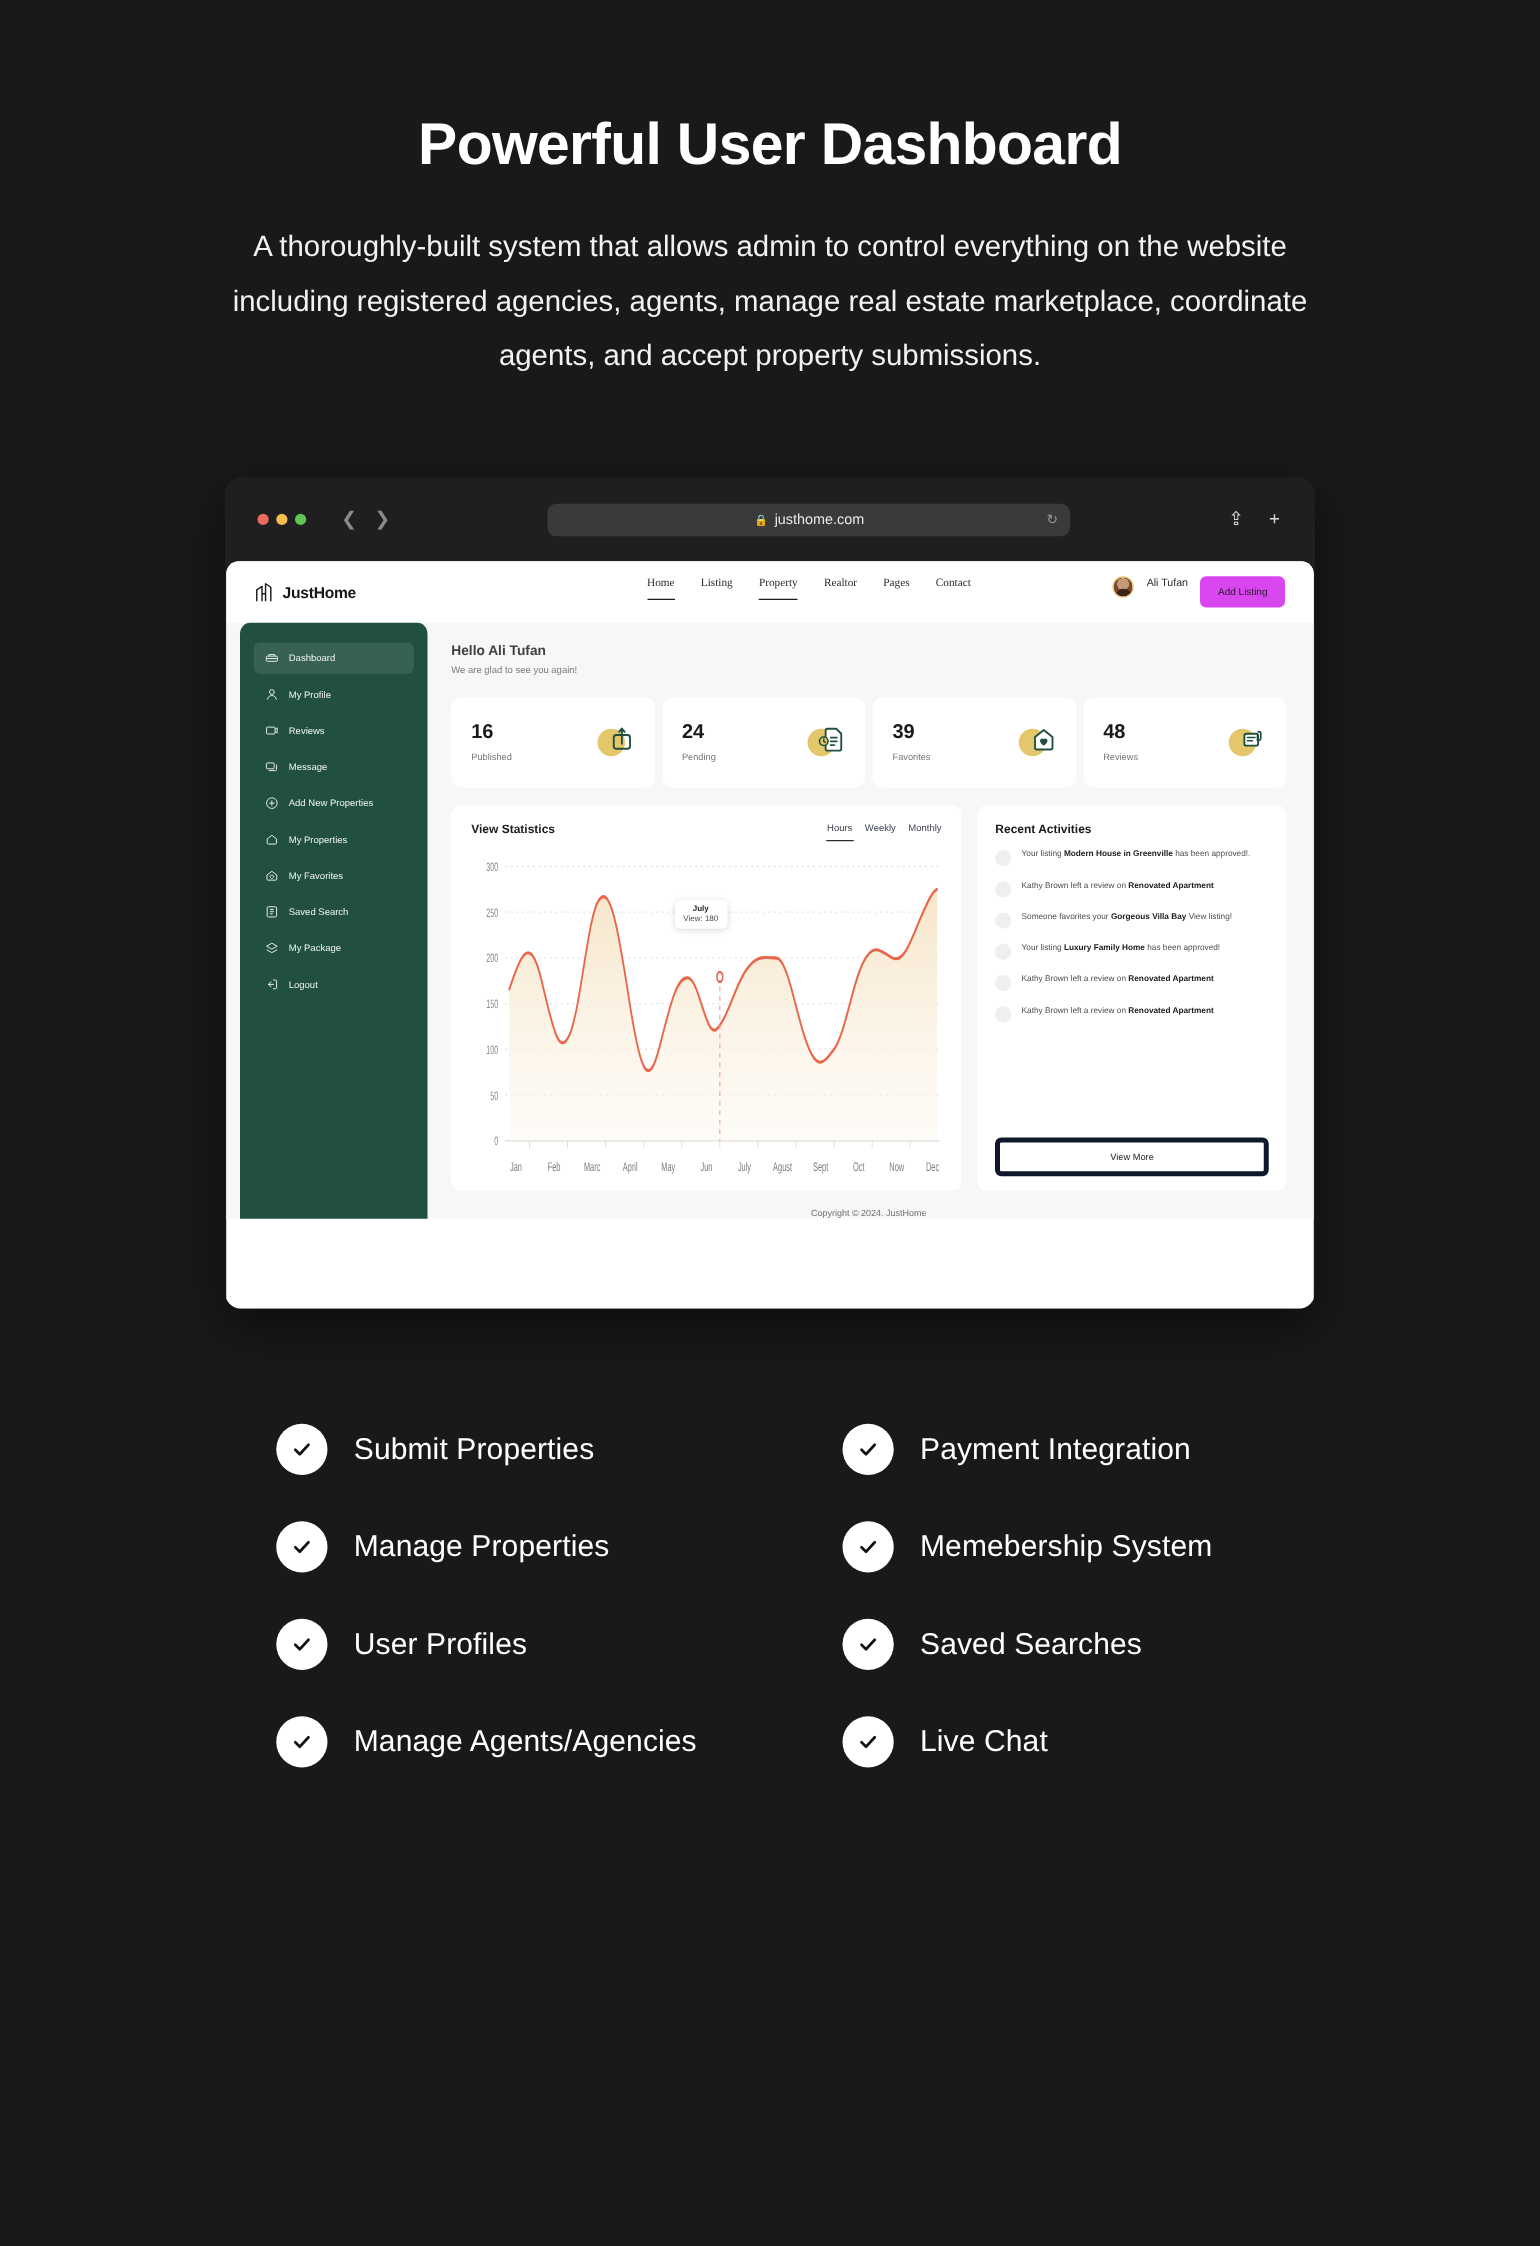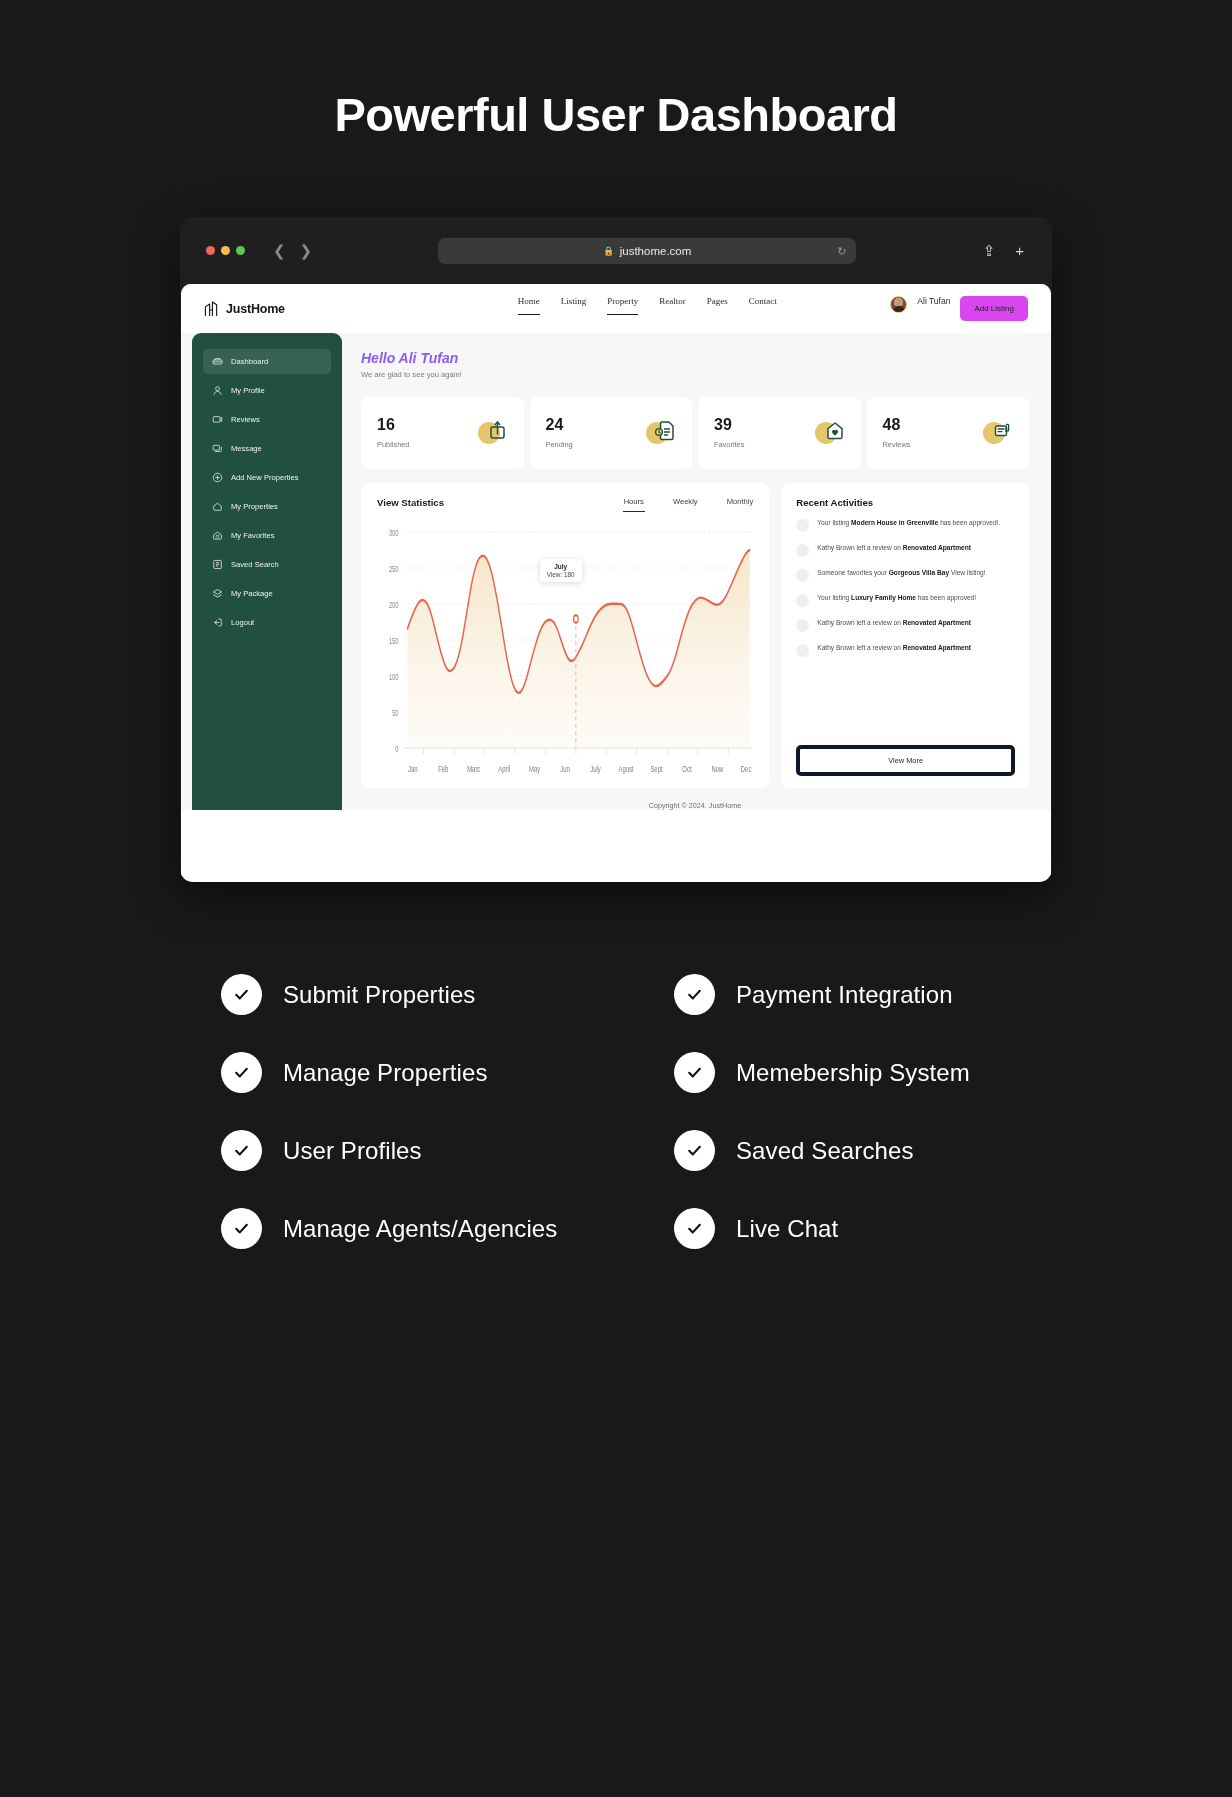--- a/index.html
+++ b/index.html
@@ -140,21 +140,21 @@
     display: flex; align-items: center; gap: 8px;
     margin: 0 11px; padding: 7px 9px;
     border-radius: 5px; cursor: pointer; text-align: right;
   }
   .side-item + .side-item { margin-top: 4px; }
   .side-item.active { background: rgba(255,255,255,.10); }
   .side-ico { width: 11px; height: 11px; flex-shrink: 0; display:block; }
   .side-label { font-size: 7.6px; color: #eef3f0; white-space: nowrap; }
 
   .content { flex: 1; padding: 17px 22px 0 19px; display: flex; flex-direction: column; }
-  .greet-title { font-size: 14px; font-weight: 700; color: #8b5cf6; font-style: italic; }
+  .greet-title { font-size: 11px; font-weight: 700; color: #404040; }
   .greet-sub { font-size: 7.6px; color: #7b7b7b; margin-top: 4px; }
 
   .stats { display: flex; gap: 6px; margin-top: 18px; }
   .stat-card {
     flex: 1; background: #fff; border-radius: 8px;
     padding: 15px 16px; display: flex; align-items: center;
     justify-content: space-between; height: 72px;
   }
   .stat-num { font-size: 16px; font-weight: 700; color: #1a1a1a; line-height: 1; }
   .stat-lbl { font-size: 7.4px; color: #767676; margin-top: 7px; }
@@ -166,21 +166,21 @@
   .stat-ico svg { position: absolute; right: 0; top: 0; }
 
   .lower { display: flex; gap: 13px; margin-top: 14px; flex: 1; }
   .chart-card {
     flex: 1.72; background: #fff; border-radius: 8px;
     padding: 14px 16px 10px; display: flex; flex-direction: column;
     position: relative;
   }
   .chart-head { display: flex; align-items: flex-start; justify-content: space-between; }
   .chart-title { font-size: 9.6px; font-weight: 700; color: #1a1a1a; }
-  .chart-tabs { display: flex; gap: 29px; }
+  .chart-tabs { display: flex; gap: 10px; }
   .chart-tab { font-size: 7.6px; color: #3d4255; position: relative; padding-bottom: 6px; cursor: pointer;}
   .chart-tab.active::after{
     content:""; position:absolute; left:-1px; right:-1px; bottom:0; height:1.2px; background:#2b2b2b;
   }
   .chart-body { flex: 1; position: relative; margin-top: 8px; }
   .chart-svg { width: 100%; height: 100%; display: block; }
 
   .tooltip {
     position: absolute; left: 48.8%; top: 15%;
     transform: translateX(-50%);
@@ -231,20 +231,21 @@
     display: flex; align-items: center; justify-content: center;
   }
   .check svg { display: block; }
   .feature-label { font-size: 24px; color: #ffffff; font-weight: 400; letter-spacing: .1px;}
 </style>
 </head>
 <body>
 
 <section class="hero">
   <h1>Powerful User Dashboard</h1>
+  <p>A thoroughly-built system that allows admin to control everything on the website including registered agencies, agents, manage real estate marketplace, coordinate agents, and accept property submissions.</p>
 </section>
 
 <section class="browser-wrap">
 
   <div class="browser-bar">
     <div class="dots">
       <span class="dot r"></span>
       <span class="dot y"></span>
       <span class="dot g"></span>
     </div>

